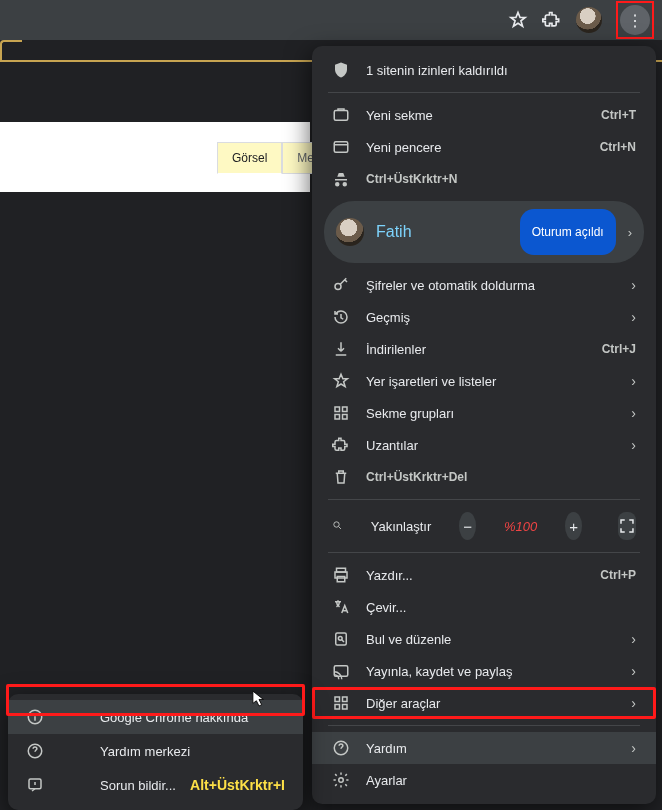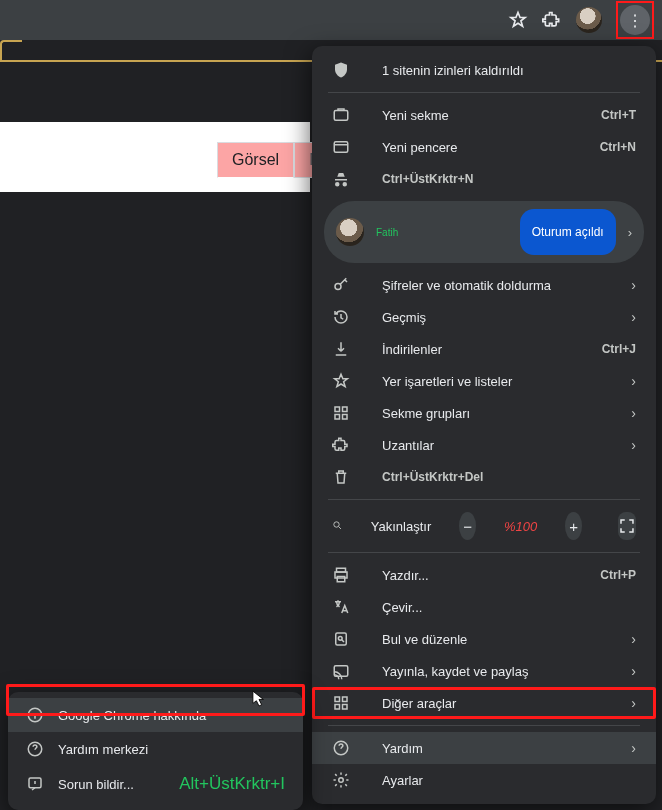--- a/index.html
+++ b/index.html
@@ -48,54 +48,54 @@
   
   .page {
     position:absolute; top:122px; left:0; width:310px; height:70px;
     background:#fff;
   }
   .tabs {
     position:absolute; top:142px; left:217px;
     display:flex; gap:0;
   }
   .tab {
-    font-size:16px; color:#5f6368; padding:8px 14px;
-    background:#fca5a5; border:1px solid #dadce0;
+    font-size:12px; color:#5f6368; padding:8px 14px;
+    background:#fef9c3; border:1px solid #dadce0;
   }
   .tab.active { color:#202124; border-bottom:1px solid #fff; }
 
   
   .menu {
     position:absolute; top:46px; right:6px; width:344px;
     background:#2a2b2e; border-radius:10px;
     box-shadow: -2px 6px 24px rgba(0,0,0,0.6);
     padding: 8px 0;
     color:#e8eaed; font-size:13px;
   }
   .menu .row {
-    display:flex; align-items:center; gap:32px;
+    display:flex; align-items:center; gap:16px;
     padding: 7px 20px; min-height:30px;
     cursor: default;
   }
   .menu .row .ico { width:18px; height:18px; flex-shrink:0; display:flex; align-items:center; justify-content:center; color:#c4c7c5;}
   .menu .row .lbl { flex:1; color:#e8eaed; }
   .menu .row .sc { color:#c4c7c5; font-size:12px;font-weight:bold; }
   .menu .row .chev { color:#c4c7c5; font-size:14px; width:12px; text-align:right;}
   .menu hr { border:none; border-top:1px solid #444649; margin:6px 16px; }
 
   .profile-row {
     margin: 6px 12px; padding:8px 12px;
     background:#3c4043; border-radius:30px;
     display:flex; align-items:center; gap:12px;
   }
   .profile-row .avatar {
     width:28px; height:28px; border-radius:50%;
     background: radial-gradient(circle at 45% 35%, #d9cfc3 0 35%, #6b5b4a 36% 60%, #2a241d 61% 100%);
   }
-  .profile-row .pname { flex:1; color:#22c55e; font-size:10px;}
+  .profile-row .pname { flex:1; color:#7dd3fc; font-size:16px;}
   .profile-row .pill { background:#0b57d0; color:#fff; font-size:12px; padding:16px 12px; border-radius:14px;}
   .profile-row .chev { color:#c4c7c5;}
 
   .zoom-row { display:flex; align-items:center; gap:28px; padding:6px 20px;}
   .zoom-row .lbl { flex:1;}
   .zoom-btn {
     width:28px; height:28px; border-radius:50%;
     background:#3c4043; color:#e8eaed; display:flex; align-items:center; justify-content:center;
     font-size:15px;
   }
@@ -113,22 +113,22 @@
   
   .submenu {
     position:absolute; bottom:0; left:8px; width:295px;
     background:#2a2b2e; border-radius:10px;
     box-shadow: 0 6px 24px rgba(0,0,0,0.6);
     padding:6px 0 8px 0;
     color:#e8eaed; font-size:13px;
   }
   .submenu .row { display:flex; align-items:center; gap:14px; padding:8px 18px; min-height:28px; }
   .submenu .row .ico { width:18px; height:18px; display:flex; align-items:center; justify-content:center; color:#c4c7c5;}
-  .submenu .row .lbl { flex:1;}
-  .submenu .row .sc { color:#22c55e; font-size:17px;}
+  .submenu .row .lbl { flex:1;margin-left:42px;}
+  .submenu .row .sc { color:#fde047; font-size:14px;font-weight:bold;}
   .submenu .row.hl { background:#3c4043; }
   .redframe-sub { position:absolute; left:6px; bottom:94px; width:299px; height:32px; border:3px solid #ff1a1a; border-radius:2px; pointer-events:none; z-index:5;}
 
   .cursor {
     position:absolute; left:252px; bottom:102px; width:14px; height:18px;
     z-index:10;
   }
 
   svg { width:100%; height:100%; }
 </style>

